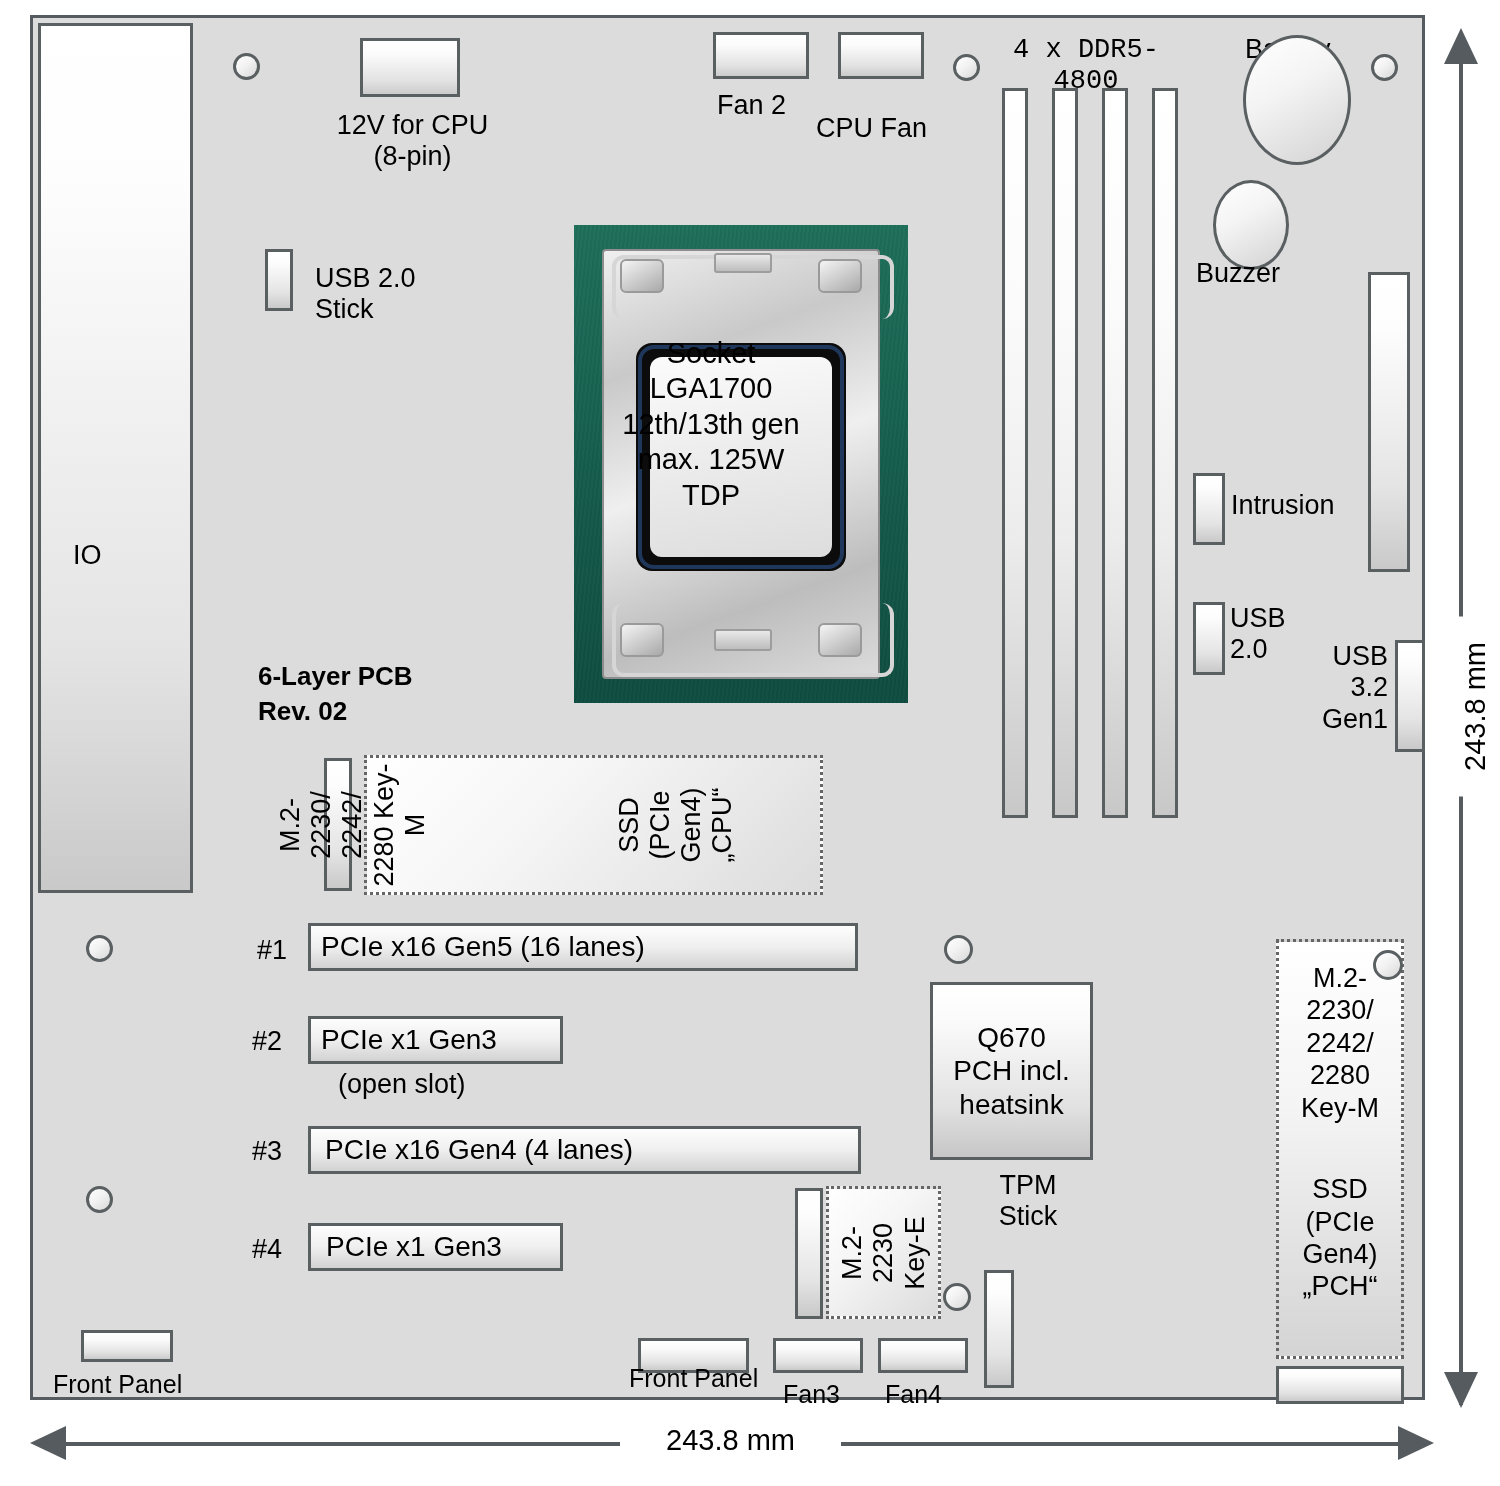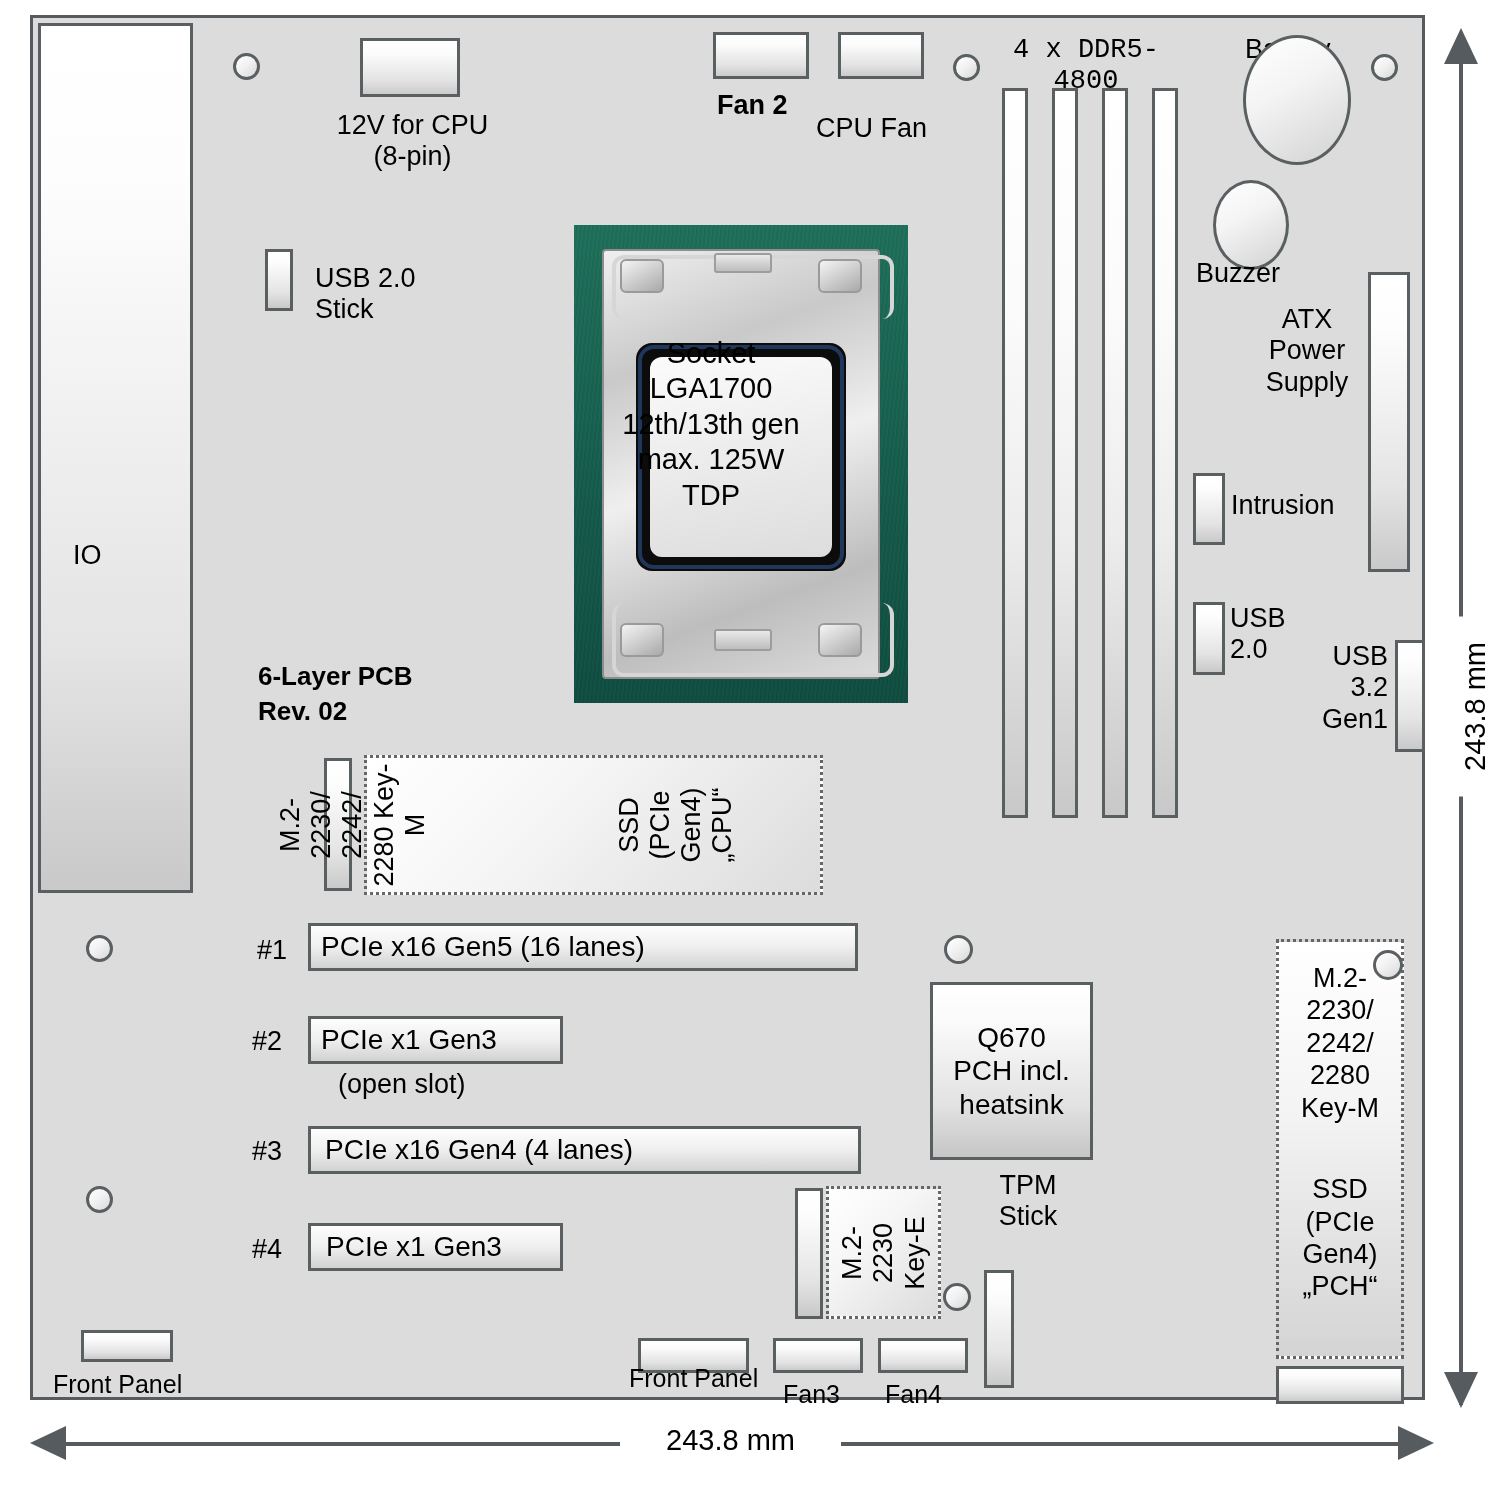--- a/index.html
+++ b/index.html
@@ -147,21 +147,21 @@
 
     <div class="hole" style="left:200px;top:35px;width:27px;height:27px;"></div>
     <div class="hole" style="left:53px;top:917px;width:27px;height:27px;"></div>
     <div class="hole" style="left:53px;top:1168px;width:27px;height:27px;"></div>
 
     <div class="conn h" style="left:327px;top:20px;width:100px;height:59px;"></div>
     <div class="lbl c" style="left:282px;top:92px;width:195px;">12V for CPU
 (8-pin)</div>
 
     <div class="conn h" style="left:680px;top:14px;width:96px;height:47px;"></div>
-    <div class="lbl" style="left:684px;top:72px;font-weight:bold;">Fan 2</div>
+    <div class="lbl" style="left:684px;top:72px;">Fan 2</div>
 
     <div class="conn h" style="left:805px;top:14px;width:86px;height:47px;"></div>
     <div class="lbl" style="left:783px;top:95px;">CPU Fan</div>
 
     <div class="hole" style="left:920px;top:36px;width:27px;height:27px;"></div>
 
     <div class="hole" style="left:1338px;top:36px;width:27px;height:27px;"></div>
 
     <div class="lbl c" style="left:948px;top:17px;width:210px;font-family:Liberation Mono, monospace;">4 x DDR5-
 4800</div>
@@ -171,23 +171,20 @@
     <div class="dimm" style="left:1069px;top:70px;width:26px;height:730px;"></div>
     <div class="dimm" style="left:1119px;top:70px;width:26px;height:730px;"></div>
 
     <div class="lbl" style="left:1212px;top:16px;">Battery</div>
     <div class="oval" style="left:1210px;top:17px;width:108px;height:130px;"></div>
 
     <div class="oval" style="left:1180px;top:162px;width:76px;height:90px;"></div>
     <div class="lbl" style="left:1163px;top:240px;">Buzzer</div>
 
     <div class="conn" style="left:1335px;top:254px;width:42px;height:300px;"></div>
-    <div class="lbl c" style="left:1218px;top:286px;width:112px;">ATX
-Power
-Supply</div>
 
     <div class="conn" style="left:1160px;top:455px;width:32px;height:72px;"></div>
     <div class="lbl" style="left:1198px;top:472px;">Intrusion</div>
 
     <div class="conn" style="left:1160px;top:584px;width:32px;height:73px;"></div>
     <div class="lbl" style="left:1197px;top:585px;">USB
 2.0</div>
 
     <div class="conn" style="left:1362px;top:622px;width:30px;height:112px;"></div>
     <div class="lbl r" style="left:1255px;top:623px;width:100px;">USB

